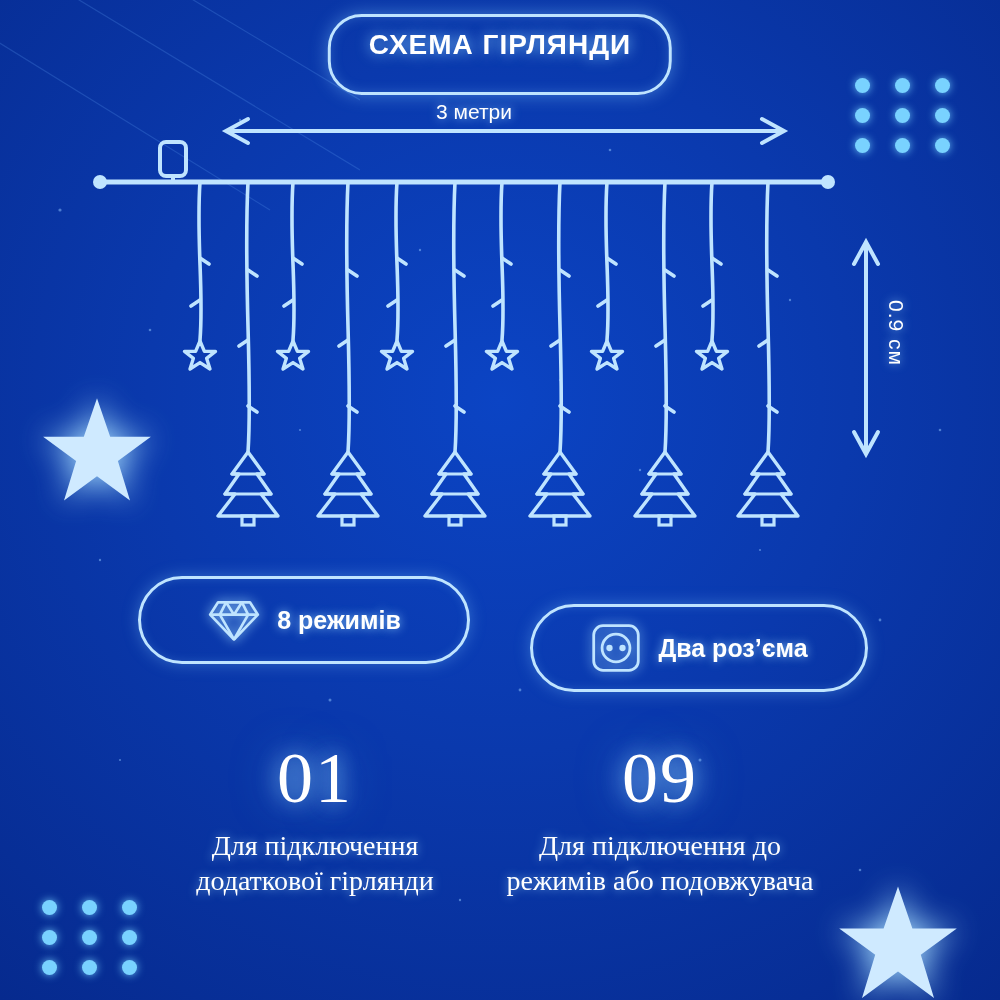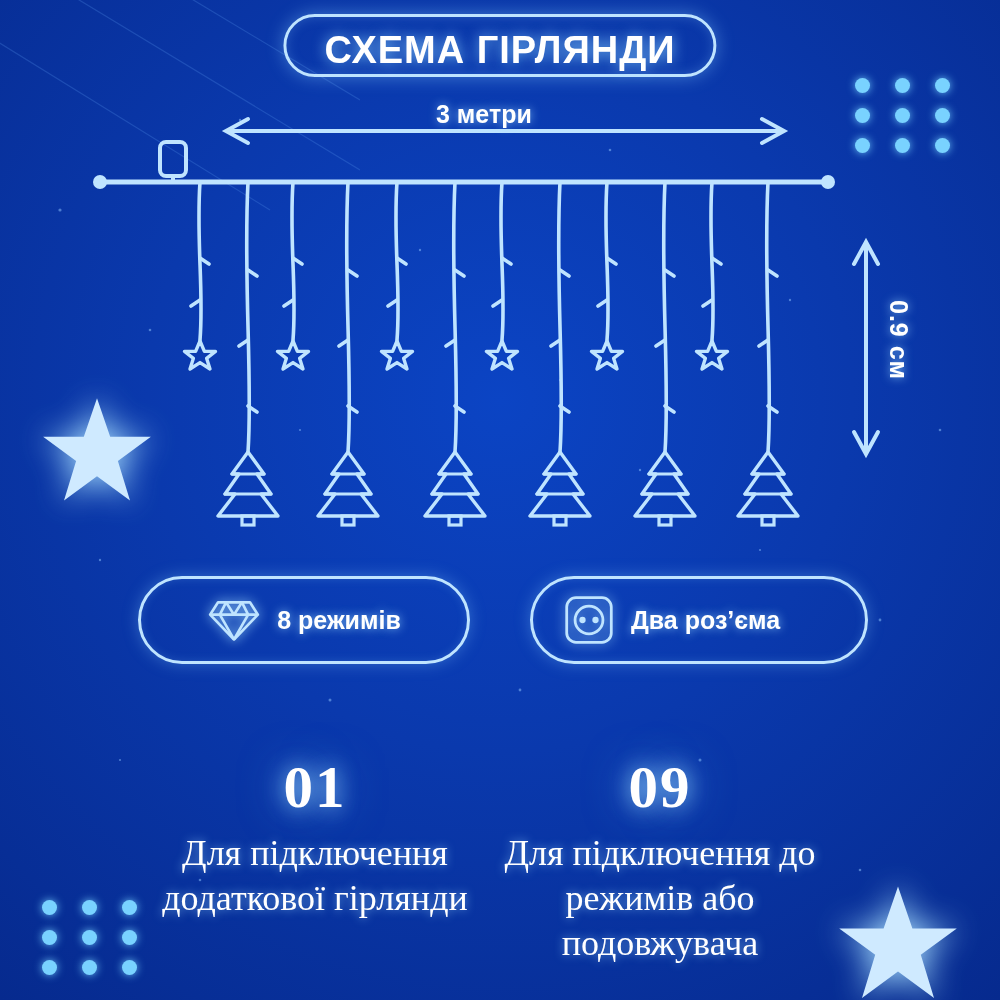--- a/index.html
+++ b/index.html
@@ -27,36 +27,36 @@
   .starfield {
     position: absolute; inset: 0;
     pointer-events: none;
     opacity: .5;
   }
   
   .title-pill {
     position: absolute;
     left: 50%; transform: translateX(-50%);
     top: 14px;
-    padding: 12px 38px 2px;
+    padding: 12px 38px 31px;
     border: 3px solid #bfe4ff;
     border-radius: 34px;
     color: #ffffff;
-    font-size: 38px;
+    font-size: 28px;
     font-weight: bold;
     letter-spacing: 1px;
     white-space: nowrap;
     text-shadow: 0 0 14px rgba(140,210,255,.85);
     box-shadow: 0 0 18px rgba(130,200,255,.45), inset 0 0 12px rgba(130,200,255,.25);
   }
   .dim-label {
     position: absolute;
     color: #ffffff;
-    font-size: 25px;
-    font-weight: bold;
+    font-size: 21px;
+    font-weight: normal;
     text-shadow: 0 0 10px rgba(150,215,255,.8);
   }
   #len-label { left: 436px; top: 100px; }
   #height-label {
     left: 884px; top: 300px;
     writing-mode: vertical-rl;
     letter-spacing: 1px;
   }
   .garland-svg { position: absolute; left: 0; top: 0; }
   
@@ -70,44 +70,43 @@
     gap: 16px;
     padding: 0 30px;
     color: #ffffff;
     font-size: 25px;
     font-weight: bold;
     text-shadow: 0 0 10px rgba(150,215,255,.8);
     box-shadow: 0 0 16px rgba(130,200,255,.35), inset 0 0 10px rgba(130,200,255,.2);
     white-space: nowrap;
   }
   #pill-modes { left: 138px; top: 576px; width: 332px; justify-content: center; }
-  #pill-plugs { left: 530px; top: 576px; width: 338px; }
+  #pill-plugs { left: 530px; top: 604px; width: 338px; justify-content: center; }
   .pill .ico { flex: 0 0 auto; display: block; filter: drop-shadow(0 0 6px rgba(160,220,255,.9)); }
   
   .note {
     position: absolute;
     width: 330px;
     text-align: center;
     color: #ffffff;
   }
   #note-01 { left: 150px; top: 742px; }
   #note-02 { left: 495px; top: 742px; }
   .note .num {
     font-family: "Liberation Serif", serif;
-    font-size: 59px;
-    font-weight: bold;
+    font-size: 72px;
+    font-weight: normal;
     line-height: 1;
     letter-spacing: 2px;
     text-shadow: 0 0 22px rgba(150,215,255,.95), 0 0 46px rgba(110,185,255,.6);
-    margin-top: 16px;
   }
   .note .txt {
     margin-top: 14px;
     font-family: "Liberation Serif", serif;
-    font-size: 36px;
+    font-size: 28px;
     line-height: 1.25;
     text-shadow: 0 0 10px rgba(150,215,255,.7);
   }
   
   .dotgrid { position: absolute; }
   .dotgrid span {
     position: absolute;
     width: 15px; height: 15px;
     border-radius: 50%;
     background: #79d2ff;

